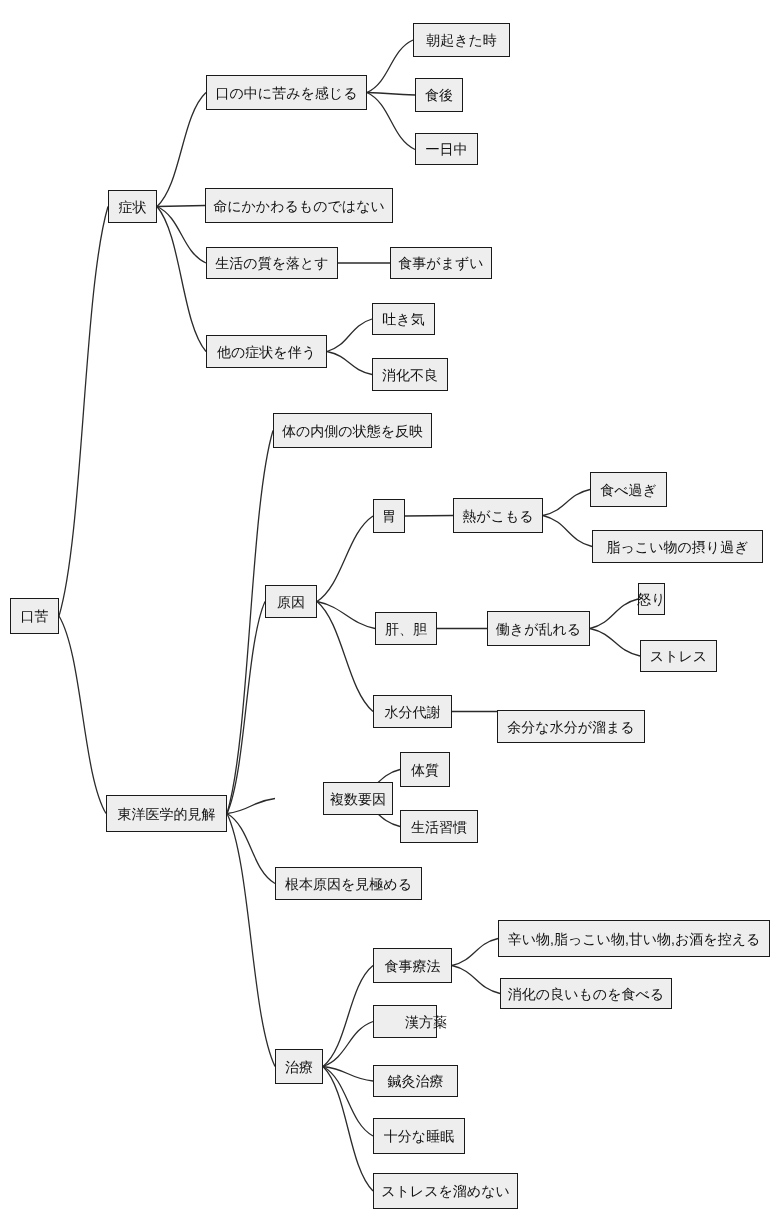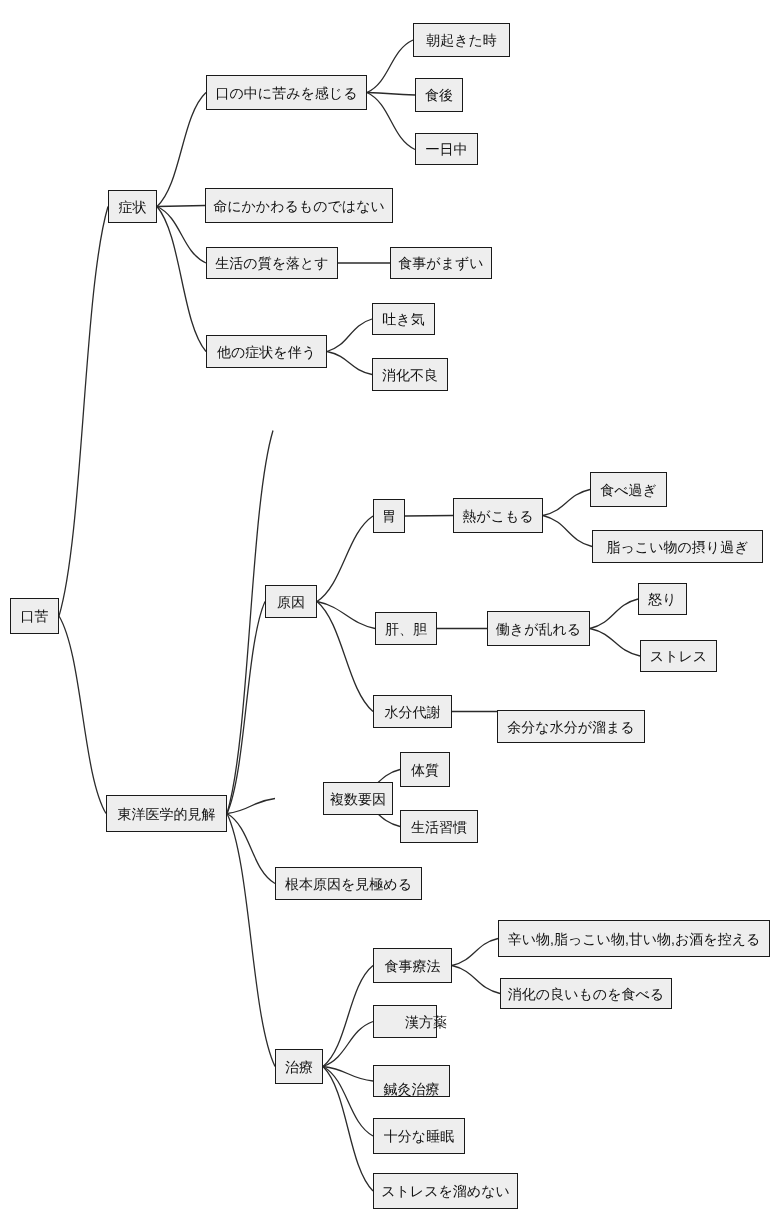--- a/index.html
+++ b/index.html
@@ -116,20 +116,23 @@
     </div>
     <div class="node" style="left: 206px; top: 335px; width: 121px; height: 33px;">
       <span>他の症状を伴う</span>
     </div>
     <div class="node" style="left: 372px; top: 303px; width: 63px; height: 32px;">
       <span>吐き気</span>
     </div>
     <div class="node" style="left: 372px; top: 358px; width: 76px; height: 33px;">
       <span>消化不良</span>
     </div>
+    <div class="node" style="left: 273px; top: 413px; width: 159px; height: 35px;">
+      <span>体の内側の状態を反映</span>
+    </div>
     <div class="node" style="left: 265px; top: 585px; width: 52px; height: 33px;">
       <span>原因</span>
     </div>
     <div class="node" style="left: 373px; top: 499px; width: 32px; height: 34px;">
       <span>胃</span>
     </div>
     <div class="node" style="left: 453px; top: 498px; width: 90px; height: 35px;">
       <span>熱がこもる</span>
     </div>
     <div class="node" style="left: 590px; top: 472px; width: 77px; height: 35px;">
@@ -137,21 +140,21 @@
     </div>
     <div class="node" style="left: 592px; top: 530px; width: 171px; height: 33px;">
       <span>脂っこい物の摂り過ぎ</span>
     </div>
     <div class="node" style="left: 375px; top: 612px; width: 62px; height: 33px;">
       <span>肝、胆</span>
     </div>
     <div class="node" style="left: 487px; top: 611px; width: 103px; height: 35px;">
       <span>働きが乱れる</span>
     </div>
-    <div class="node" style="left: 638px; top: 583px; width: 49px; height: 32px;">
+    <div class="node" style="left: 638px; top: 583px; width: 27px; height: 32px;">
       <span>怒り</span>
     </div>
     <div class="node" style="left: 640px; top: 640px; width: 77px; height: 32px;">
       <span>ストレス</span>
     </div>
     <div class="node" style="left: 373px; top: 695px; width: 79px; height: 33px; text-align: right;">
       <span>水分代謝</span>
     </div>
     <div class="node" style="left: 497px; top: 695px; width: 148px; height: 33px; margin-top: 15px;">
       <span>余分な水分が溜まる</span>
@@ -179,21 +182,21 @@
     </div>
     <div class="node" style="left: 500px; top: 978px; width: 172px; height: 31px;">
       <span>消化の良いものを食べる</span>
     </div>
     <div class="node" style="left: 373px; top: 1005px; width: 64px; height: 33px; padding-left: 42px;">
       <span>漢方薬</span>
     </div>
     <div class="node" style="left: 275px; top: 1049px; width: 48px; height: 35px;">
       <span>治療</span>
     </div>
-    <div class="node" style="left: 373px; top: 1065px; width: 77px; height: 32px; align-items: flex-end;">
+    <div class="node" style="left: 373px; top: 1065px; width: 85px; height: 32px;">
       <span>鍼灸治療</span>
     </div>
     <div class="node" style="left: 373px; top: 1118px; width: 92px; height: 36px;">
       <span>十分な睡眠</span>
     </div>
     <div class="node" style="left: 373px; top: 1173px; width: 145px; height: 36px;">
       <span>ストレスを溜めない</span>
     </div>
   </div>
 

